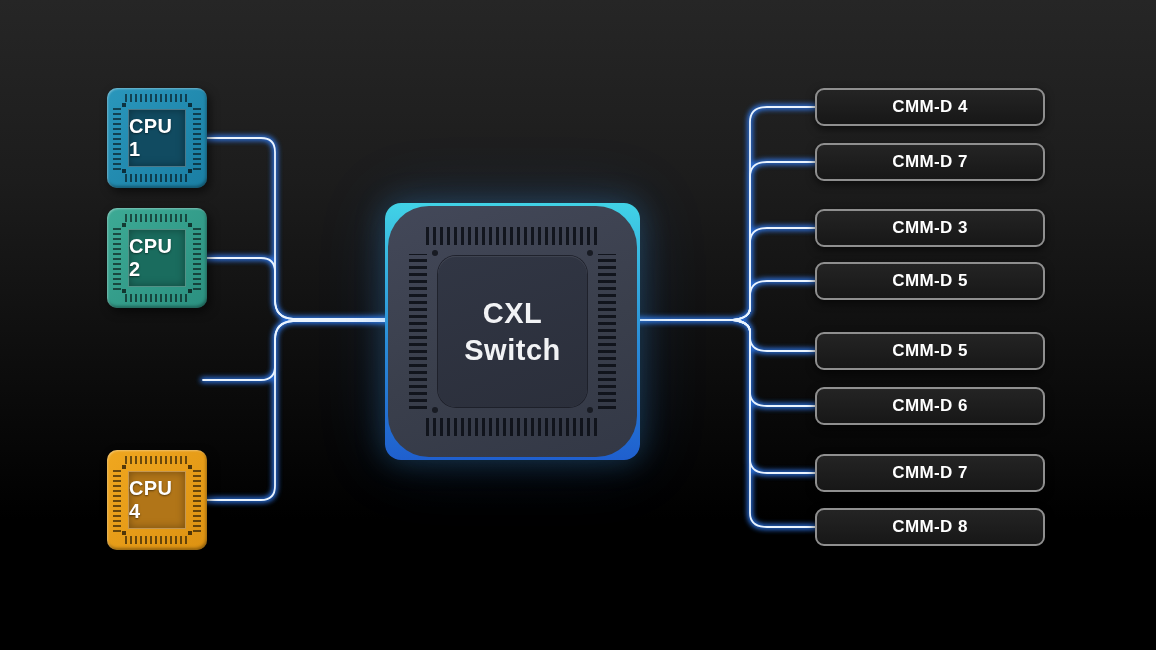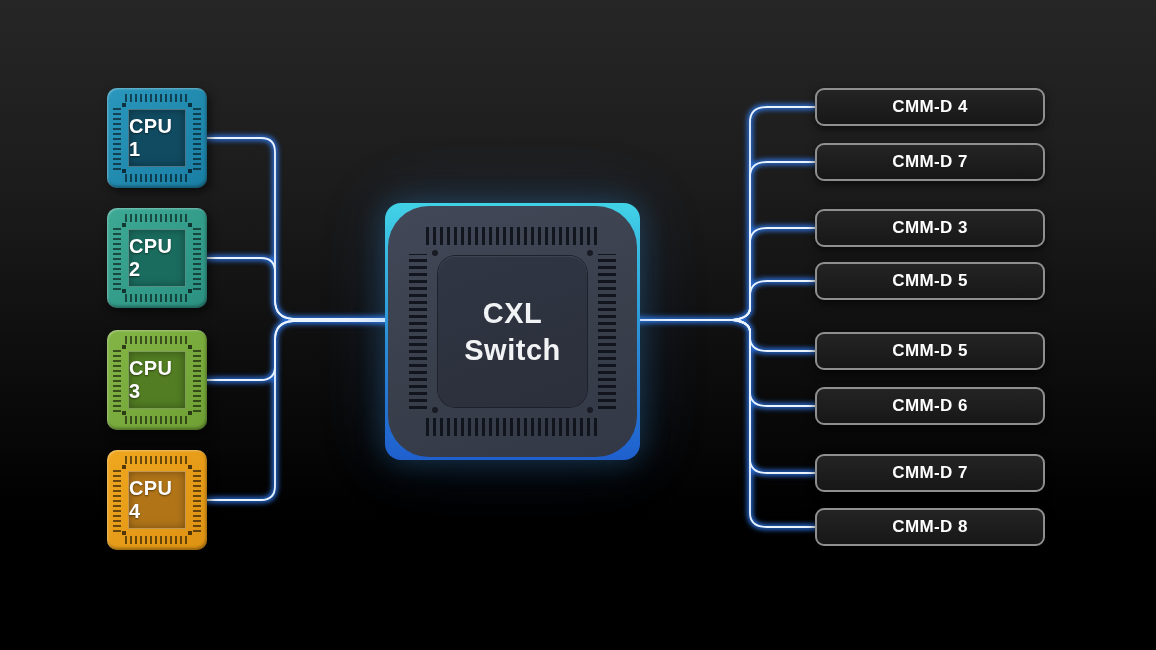--- a/index.html
+++ b/index.html
@@ -165,31 +165,20 @@
     <div class="pins-top"></div>
     <div class="pins-bottom"></div>
     <div class="pins-left"></div>
     <div class="pins-right"></div>
     <div class="dot tl"></div>
     <div class="dot tr"></div>
     <div class="dot bl"></div>
     <div class="dot br"></div>
     <div class="die">CPU 2</div>
   </div>
-  <div class="cpu cpu3">
-    <div class="pins-top"></div>
-    <div class="pins-bottom"></div>
-    <div class="pins-left"></div>
-    <div class="pins-right"></div>
-    <div class="dot tl"></div>
-    <div class="dot tr"></div>
-    <div class="dot bl"></div>
-    <div class="dot br"></div>
-    <div class="die">CPU 3</div>
-  </div>
   <div class="cpu cpu4">
     <div class="pins-top"></div>
     <div class="pins-bottom"></div>
     <div class="pins-left"></div>
     <div class="pins-right"></div>
     <div class="dot tl"></div>
     <div class="dot tr"></div>
     <div class="dot bl"></div>
     <div class="dot br"></div>
     <div class="die">CPU 4</div>

